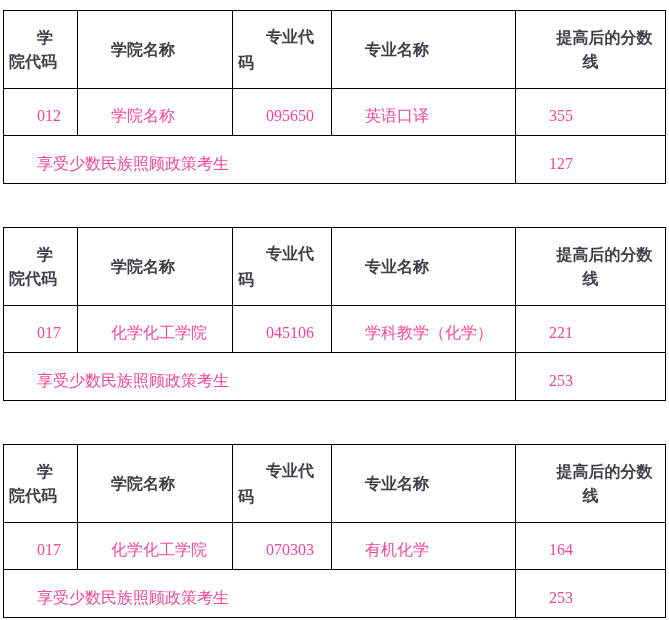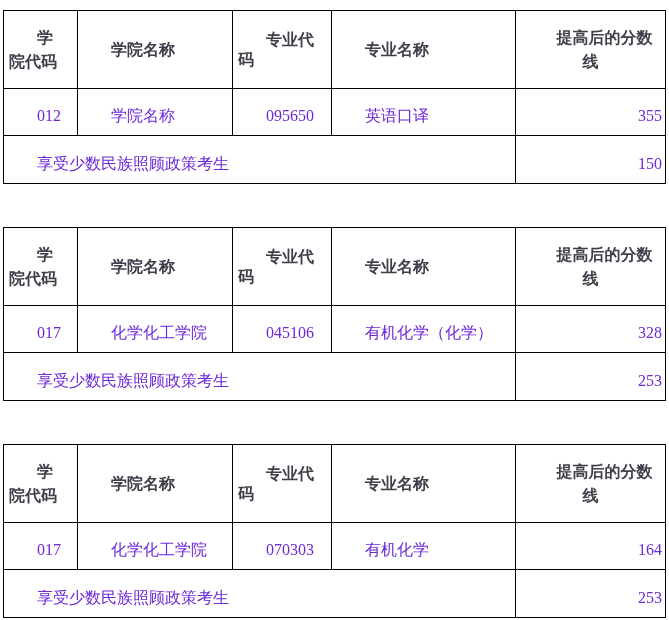--- a/index.html
+++ b/index.html
@@ -55,39 +55,39 @@
     text-align: left;
     text-indent: 28px;
     line-height: 24px;
     vertical-align: middle;
   }
   .wrap-narrow3 {
     display: inline-block;
     width: 82px;
     text-align: left;
     text-indent: 28px;
-    line-height: 20px;
+    line-height: 26px;
     vertical-align: middle;
   }
   .wrap-score {
     display: inline-block;
     width: 124px;
     text-align: center;
     text-indent: 28px;
     line-height: 24px;
     vertical-align: middle;
   }
 
   td {
-    color: #6d28d9;
+    color: #ec4899;
     padding: 8px 3px 0 5px;
     line-height: 20px;
   }
   td.cell-left  { text-align: left; text-indent: 28px; white-space: nowrap; }
-  td.cell-score { text-align: right; text-indent: 28px; }
+  td.cell-score { text-align: left; text-indent: 28px; }
 </style>
 </head>
 <body>
 
 <div class="doc">
 
   <table class="score-table">
     <colgroup>
         <col class="c1">
         <col class="c2">
@@ -105,21 +105,21 @@
       </tr>
       <tr class="data-row">
         <td class="cell-left">012</td>
         <td class="cell-left">学院名称</td>
         <td class="cell-left">095650</td>
         <td class="cell-left">英语口译</td>
         <td class="cell-score">355</td>
       </tr>
       <tr class="minority-row">
         <td class="cell-left" colspan="4">享受少数民族照顾政策考生</td>
-        <td class="cell-score">150</td>
+        <td class="cell-score">127</td>
       </tr>
     </tbody>
   </table>
 
   <table class="score-table">
     <colgroup>
         <col class="c1">
         <col class="c2">
         <col class="c3">
         <col class="c4">
@@ -130,22 +130,22 @@
         <th><span class="wrap-narrow1">学院代码</span></th>
         <th class="h-plain">学院名称</th>
         <th><span class="wrap-narrow3">专业代码</span></th>
         <th class="h-plain">专业名称</th>
         <th class="h-score"><span class="wrap-score">提高后的分数线</span></th>
       </tr>
       <tr class="data-row">
         <td class="cell-left">017</td>
         <td class="cell-left">化学化工学院</td>
         <td class="cell-left">045106</td>
-        <td class="cell-left">有机化学（化学）</td>
-        <td class="cell-score">328</td>
+        <td class="cell-left">学科教学（化学）</td>
+        <td class="cell-score">221</td>
       </tr>
       <tr class="minority-row">
         <td class="cell-left" colspan="4">享受少数民族照顾政策考生</td>
         <td class="cell-score">253</td>
       </tr>
     </tbody>
   </table>
 
   <table class="score-table">
     <colgroup>

